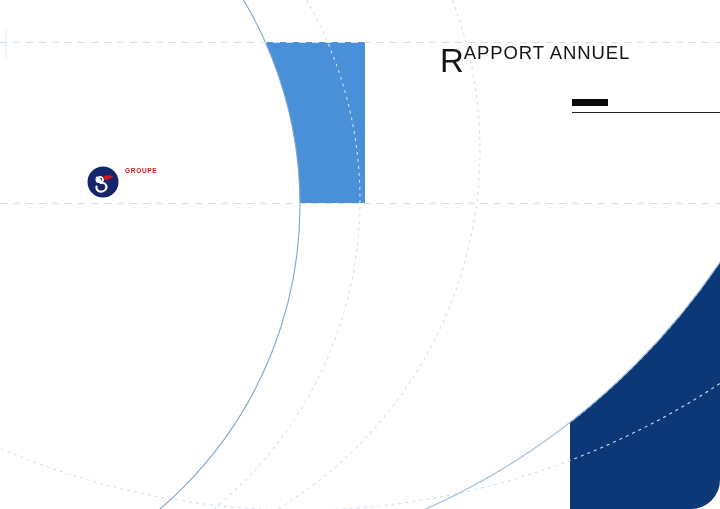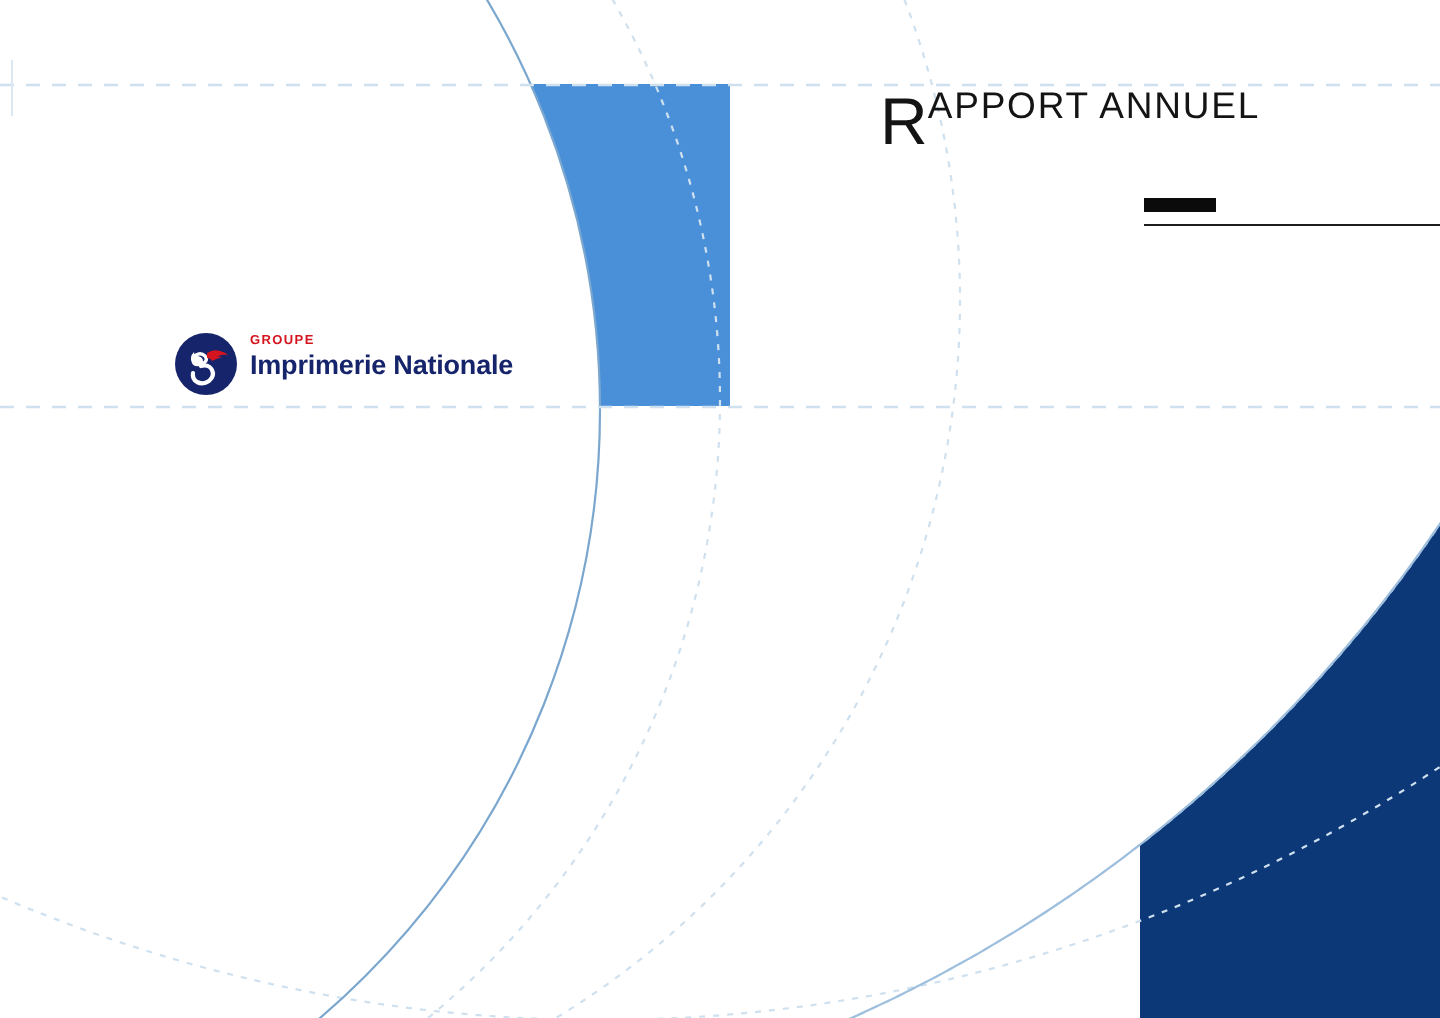--- a/index.html
+++ b/index.html
@@ -7,20 +7,21 @@
     padding: 0;
     background: #ffffff;
   }
   #cover {
     position: relative;
     width: 720px;
     height: 509px;
     background: #ffffff;
     overflow: hidden;
     font-family: "Liberation Sans", sans-serif;
+    border-radius: 29px;
   }
   #bg-svg {
     position: absolute;
     left: 0;
     top: 0;
     width: 720px;
     height: 509px;
     display: block;
   }
 
@@ -199,17 +200,16 @@
 
       <path d="M20 20 q-5 5 -2 11 q2 4 7 3 q4 -1 4 -5 q0 -4 -5 -5 q-4 -1 -4 -4 z" fill="#ffffff"></path>
       <path d="M22 23 q5 -3 9 1 q3 4 -1 7 q-5 3 -8 0" fill="none" stroke="#ffffff" stroke-width="3.4" stroke-linecap="round"></path>
       <path d="M27 34 q8 -2 11 4 q3 6 -3 11 q-6 4 -12 1 q-5 -3 -4 -9" fill="none" stroke="#ffffff" stroke-width="4.2" stroke-linecap="round"></path>
       <path d="M33 21 q6 -4 13 -2 q5 1 8 4 q-7 -1 -12 2 q-4 3 -9 1 z" fill="#d4141e"></path>
       <path d="M36 26 q6 -3 12 -1 q-6 2 -10 4 z" fill="#d4141e"></path>
     </svg>
 
     <div id="logo-text">
       <span id="logo-groupe">GROUPE</span>
-      <span id="logo-name">Imprimerie Nationale</span>
     </div>
   </div>
 
 </div>
 
 </body></html>

